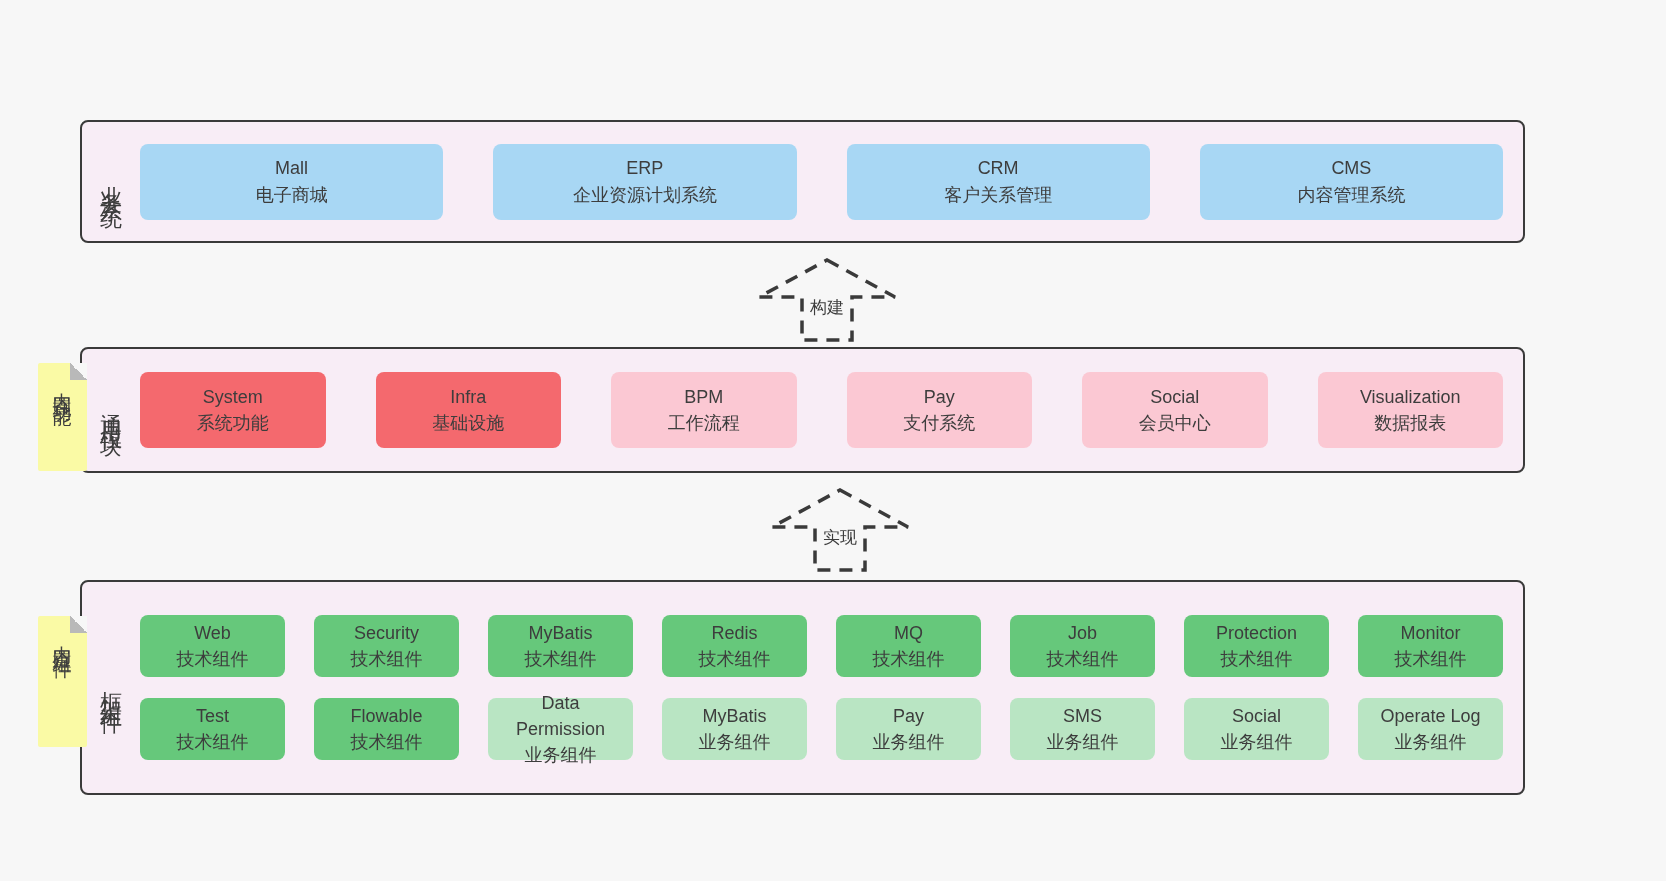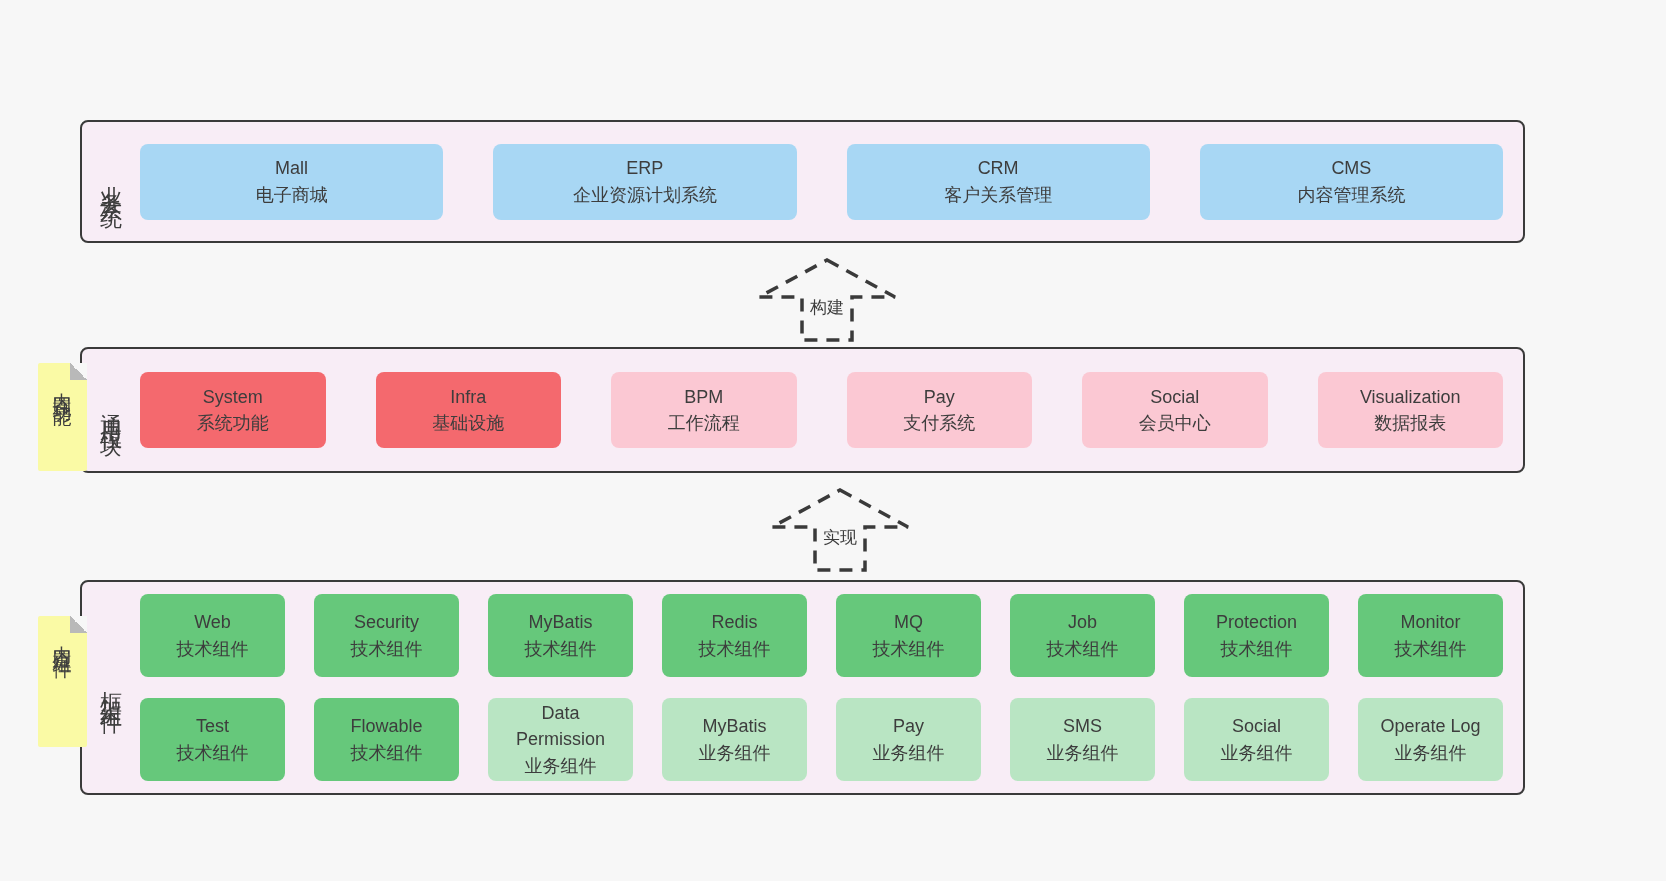--- a/index.html
+++ b/index.html
@@ -28,21 +28,21 @@
     display:flex;flex-direction:column;justify-content:center;align-items:center;
     text-align:center;font-size:18px;line-height:1.45;color:#3d3d3d;
   }
   .blue{background:#a8d7f4;}
   .red{background:#f4696e;}
   .pink{background:#fbc8d3;}
   .green{background:#66c87b;}
   .lightgreen{background:#b9e5c3;}
   .rows{flex:1;display:flex;flex-direction:column;justify-content:center;gap:21px;padding:0 20px 0 0;}
   .row{display:flex;gap:29px;}
-  .row .box{height:83px;}
+  .row .box{height:62px;}
   .row .en{display:inline-block;max-width:122px;}
   
   .note{
     position:absolute;left:38px;width:49px;background:#fafaa5;border-radius:2px;
     display:flex;justify-content:center;
   }
   .note1{top:363px;height:108px;}
   .note2{top:616px;height:131px;}
   .fold{
     position:absolute;top:0;right:0;width:17px;height:17px;

